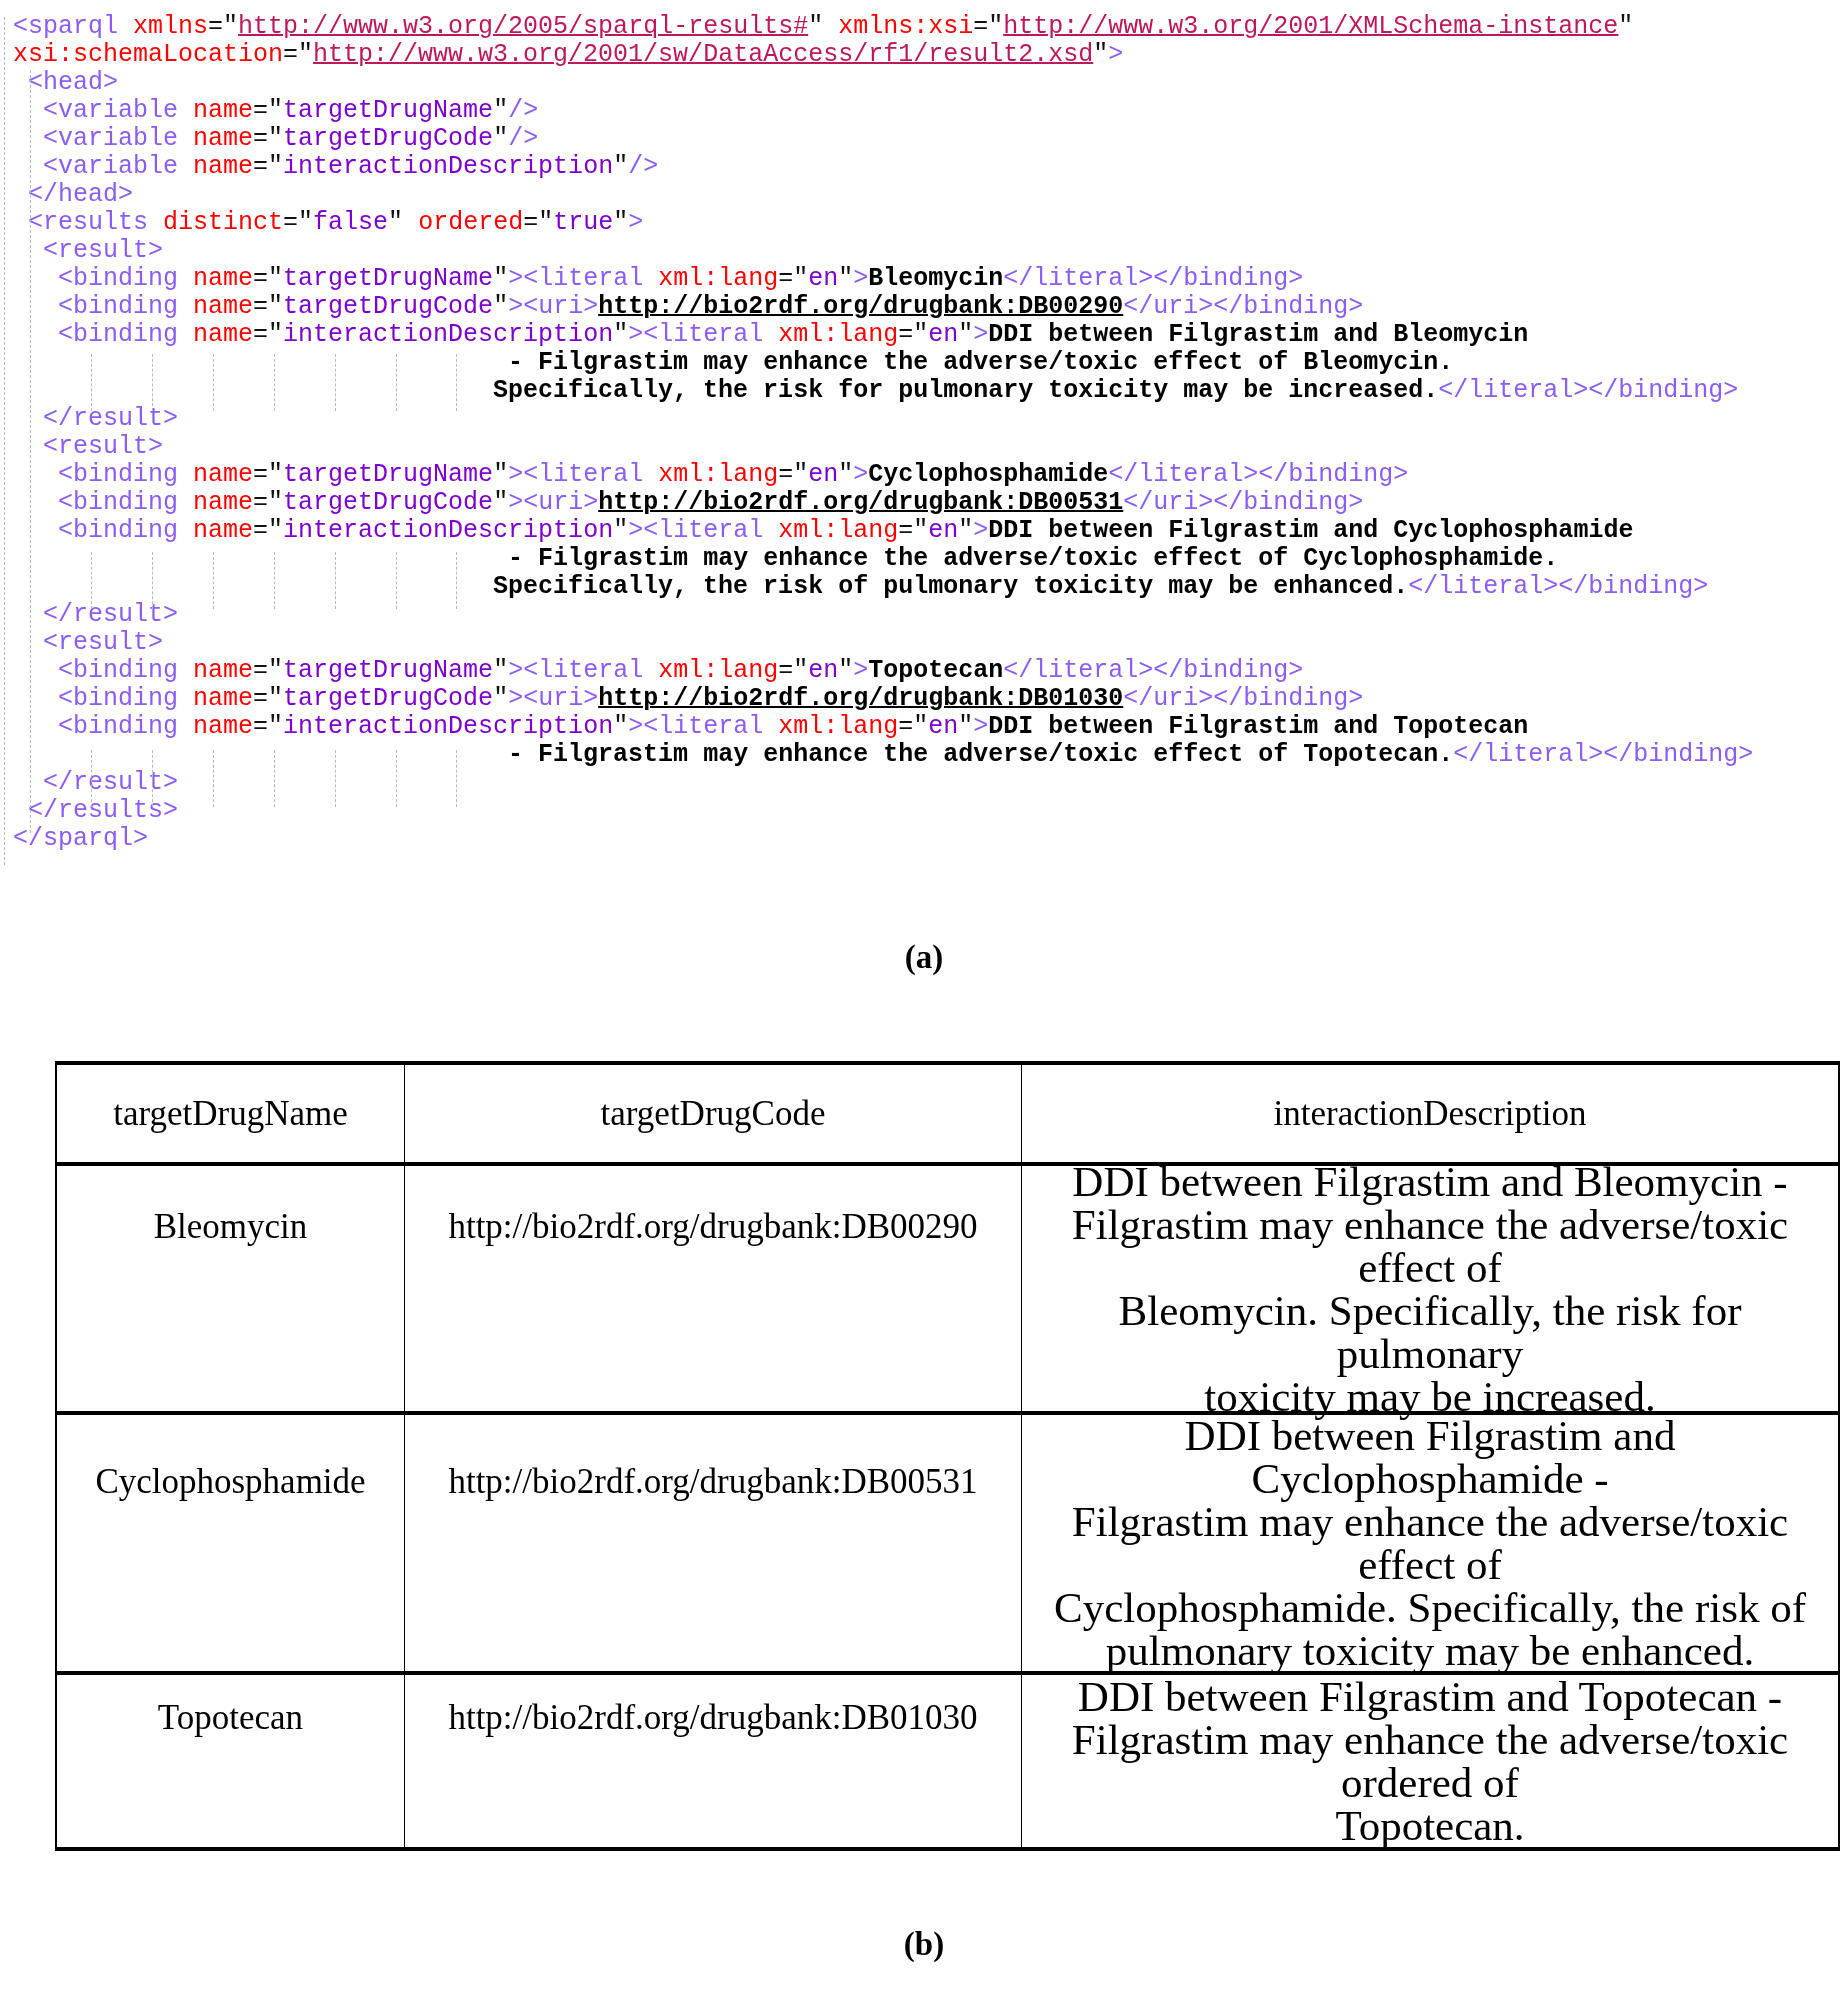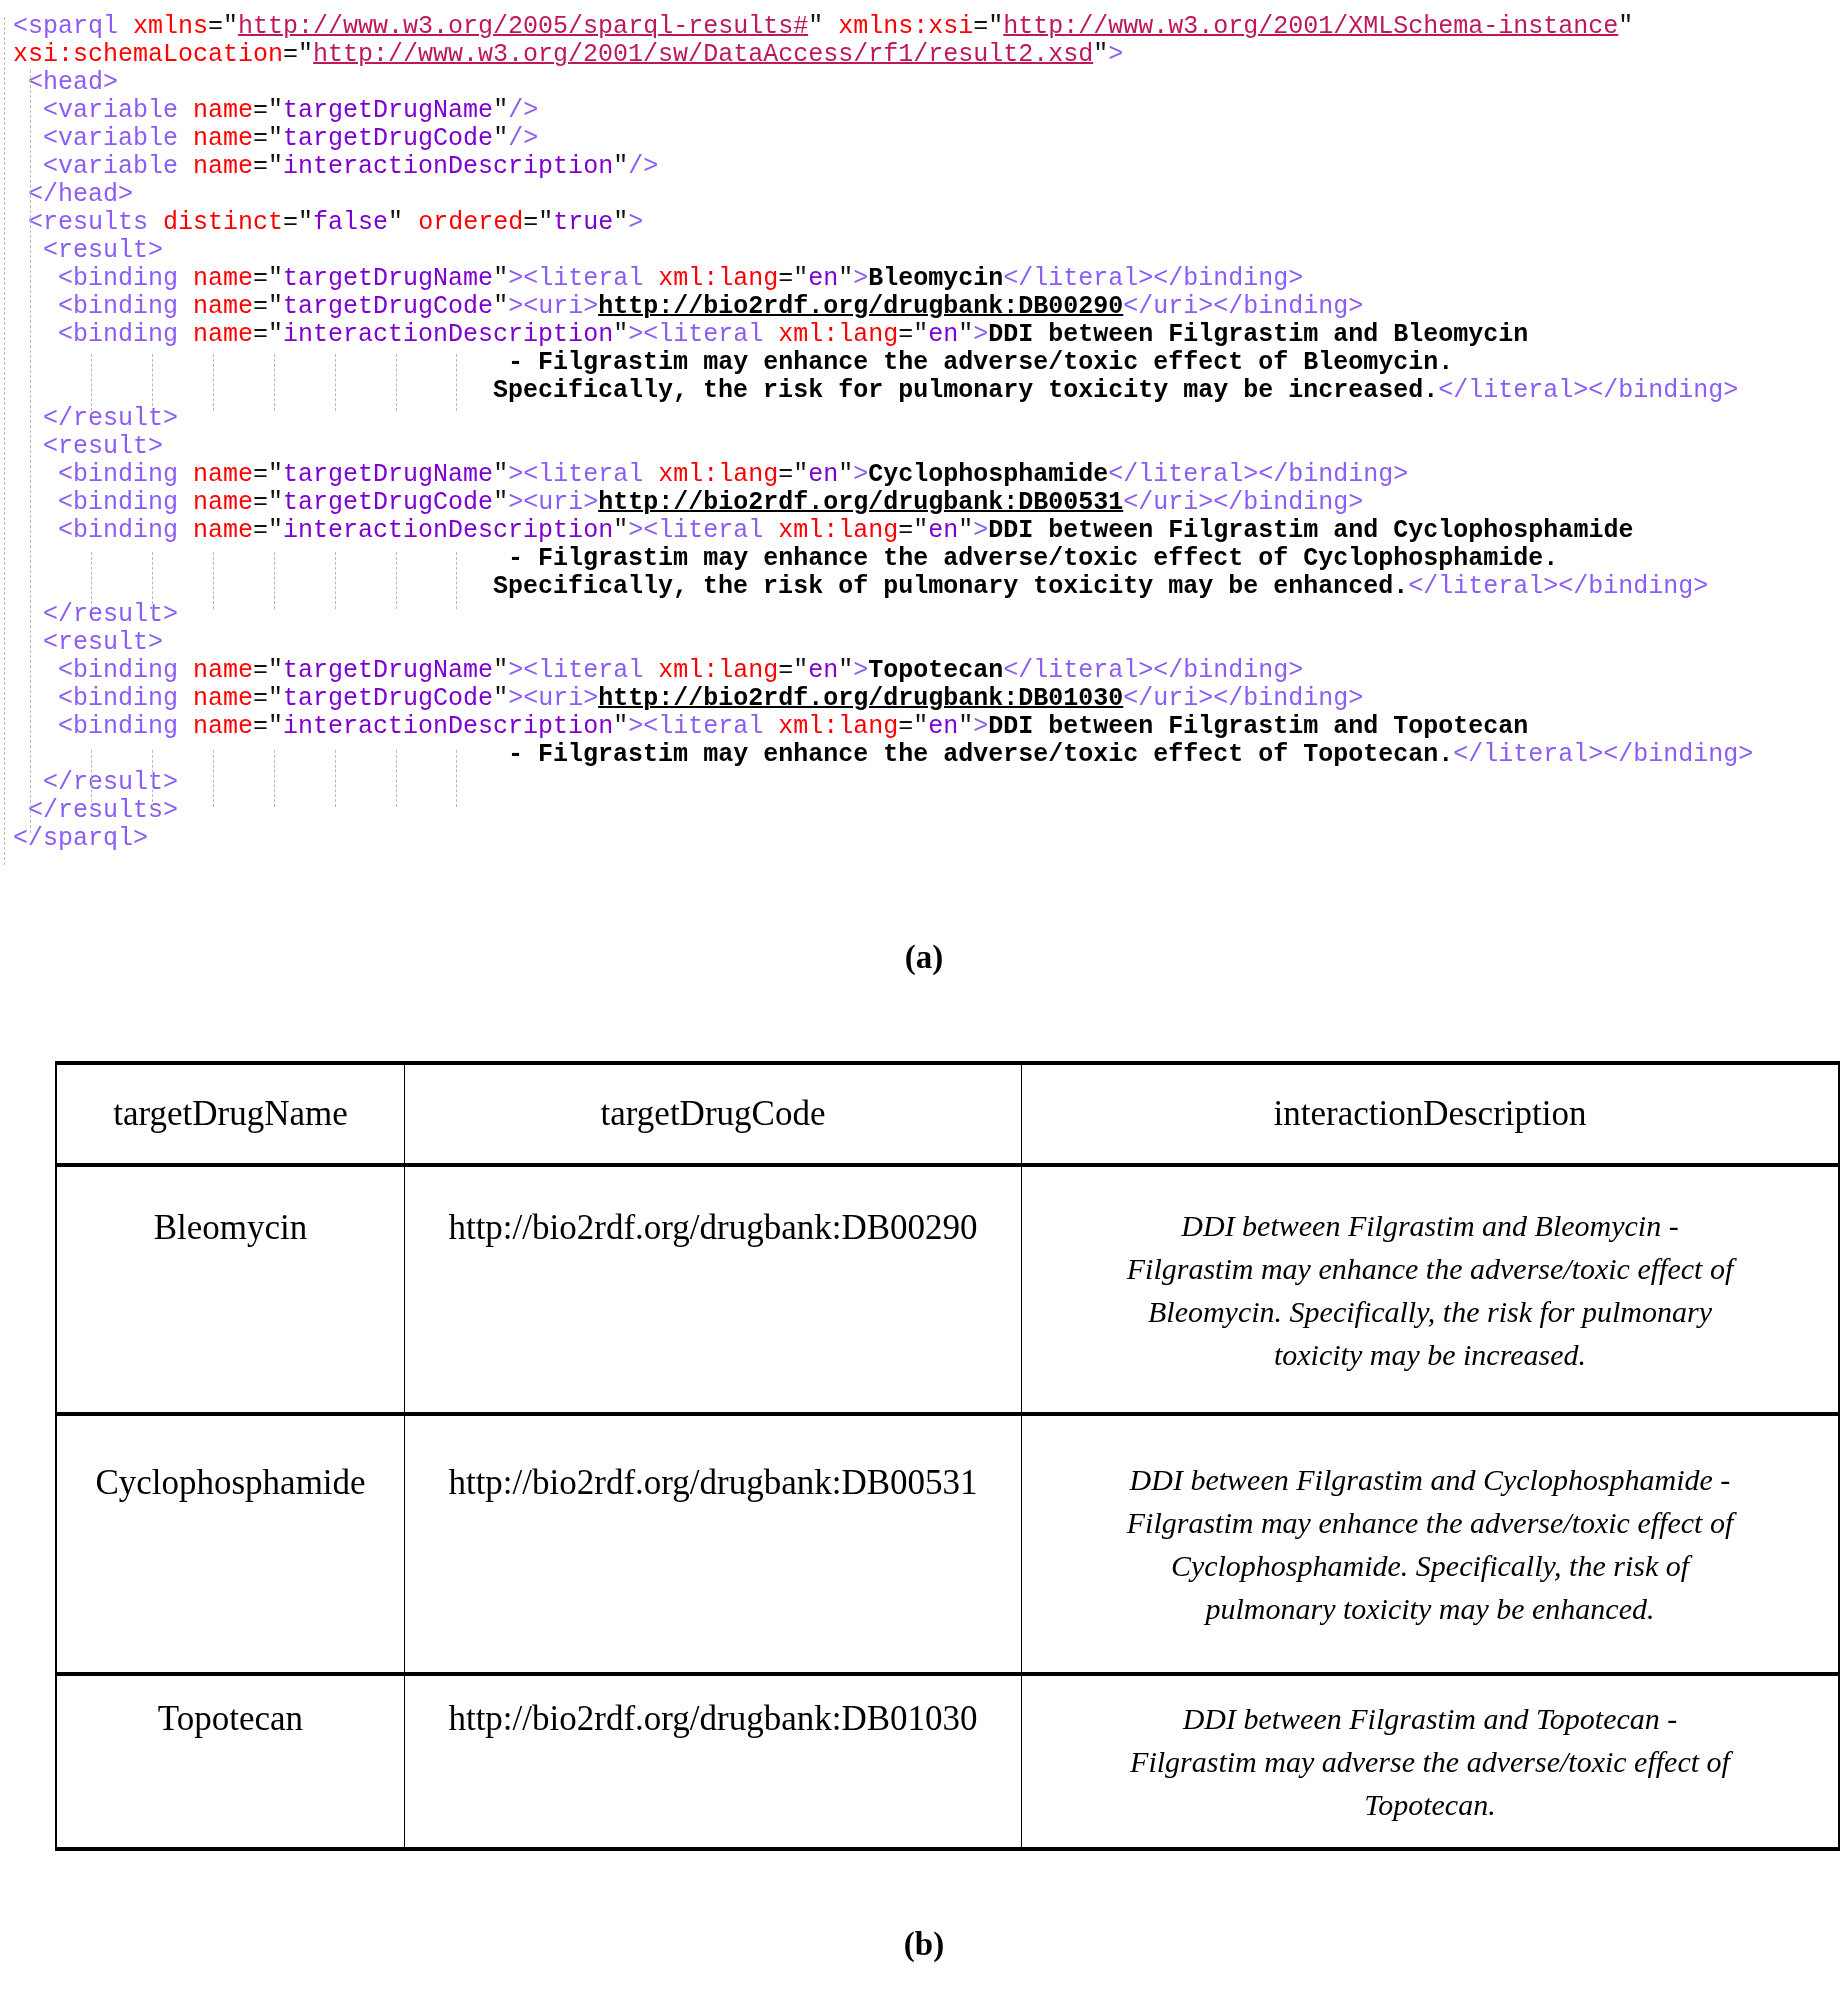--- a/index.html
+++ b/index.html
@@ -80,24 +80,23 @@
   .c1 { width: 348px; border-right: 1.7px solid #000; }
   .c2 { width: 617px; border-right: 1.7px solid #000; }
   .c3 { flex: 1; padding: 0 11px; }
   .tr-header .th, .tr-1 .td, .tr-2 .td { border-bottom: 4.8px solid #000; }
   .th { font-size: 35px; }
   .cell-plain { font-size: 35px; line-height: 43px; align-items: flex-start; }
   .tr-1 .cell-plain { padding-top: 39px; }
   .tr-2 .cell-plain { padding-top: 45px; }
   .tr-3 .cell-plain { padding-top: 21px; }
   .cell-desc {
-    font-size: 30px;
+    font-size: 43px;
     line-height: 43px;
     white-space: pre-line;
-    font-style: italic;
   }
 </style>
 </head>
 <body>
 
 <pre id="code-panel"><div class="code-line"><span class="tok-tag">&lt;sparql </span><span class="tok-attr">xmlns</span><span class="tok-punct">="</span><span class="tok-link">http://www.w3.org/2005/sparql-results#</span><span class="tok-punct">" </span><span class="tok-attr">xmlns:xsi</span><span class="tok-punct">="</span><span class="tok-link">http://www.w3.org/2001/XMLSchema-instance</span><span class="tok-punct">"</span></div><div class="code-line"><span class="tok-attr">xsi:schemaLocation</span><span class="tok-punct">="</span><span class="tok-link">http://www.w3.org/2001/sw/DataAccess/rf1/result2.xsd</span><span class="tok-punct">"</span><span class="tok-tag">&gt;</span></div><div class="code-line"><span class="tok-plain"> </span><span class="tok-tag">&lt;head&gt;</span></div><div class="code-line"><span class="tok-plain">  </span><span class="tok-tag">&lt;variable </span><span class="tok-attr">name</span><span class="tok-punct">="</span><span class="tok-val">targetDrugName</span><span class="tok-punct">"</span><span class="tok-tag">/&gt;</span></div><div class="code-line"><span class="tok-plain">  </span><span class="tok-tag">&lt;variable </span><span class="tok-attr">name</span><span class="tok-punct">="</span><span class="tok-val">targetDrugCode</span><span class="tok-punct">"</span><span class="tok-tag">/&gt;</span></div><div class="code-line"><span class="tok-plain">  </span><span class="tok-tag">&lt;variable </span><span class="tok-attr">name</span><span class="tok-punct">="</span><span class="tok-val">interactionDescription</span><span class="tok-punct">"</span><span class="tok-tag">/&gt;</span></div><div class="code-line"><span class="tok-plain"> </span><span class="tok-tag">&lt;/head&gt;</span></div><div class="code-line"><span class="tok-plain"> </span><span class="tok-tag">&lt;results </span><span class="tok-attr">distinct</span><span class="tok-punct">="</span><span class="tok-val">false</span><span class="tok-punct">" </span><span class="tok-attr">ordered</span><span class="tok-punct">="</span><span class="tok-val">true</span><span class="tok-punct">"</span><span class="tok-tag">&gt;</span></div><div class="code-line"><span class="tok-plain">  </span><span class="tok-tag">&lt;result&gt;</span></div><div class="code-line"><span class="tok-plain">   </span><span class="tok-tag">&lt;binding </span><span class="tok-attr">name</span><span class="tok-punct">="</span><span class="tok-val">targetDrugName</span><span class="tok-punct">"</span><span class="tok-tag">&gt;&lt;literal </span><span class="tok-attr">xml:lang</span><span class="tok-punct">="</span><span class="tok-val">en</span><span class="tok-punct">"</span><span class="tok-tag">&gt;</span><span class="tok-text">Bleomycin</span><span class="tok-tag">&lt;/literal&gt;&lt;/binding&gt;</span></div><div class="code-line"><span class="tok-plain">   </span><span class="tok-tag">&lt;binding </span><span class="tok-attr">name</span><span class="tok-punct">="</span><span class="tok-val">targetDrugCode</span><span class="tok-punct">"</span><span class="tok-tag">&gt;&lt;uri&gt;</span><span class="tok-uri">http://bio2rdf.org/drugbank:DB00290</span><span class="tok-tag">&lt;/uri&gt;&lt;/binding&gt;</span></div><div class="code-line"><span class="tok-plain">   </span><span class="tok-tag">&lt;binding </span><span class="tok-attr">name</span><span class="tok-punct">="</span><span class="tok-val">interactionDescription</span><span class="tok-punct">"</span><span class="tok-tag">&gt;&lt;literal </span><span class="tok-attr">xml:lang</span><span class="tok-punct">="</span><span class="tok-val">en</span><span class="tok-punct">"</span><span class="tok-tag">&gt;</span><span class="tok-text">DDI between Filgrastim and Bleomycin</span></div><div class="code-line"><span class="tok-plain">                                 </span><span class="tok-text">- Filgrastim may enhance the adverse/toxic effect of Bleomycin.</span></div><div class="code-line"><span class="tok-plain">                                </span><span class="tok-text">Specifically, the risk for pulmonary toxicity may be increased.</span><span class="tok-tag">&lt;/literal&gt;&lt;/binding&gt;</span></div><div class="code-line"><span class="tok-plain">  </span><span class="tok-tag">&lt;/result&gt;</span></div><div class="code-line"><span class="tok-plain">  </span><span class="tok-tag">&lt;result&gt;</span></div><div class="code-line"><span class="tok-plain">   </span><span class="tok-tag">&lt;binding </span><span class="tok-attr">name</span><span class="tok-punct">="</span><span class="tok-val">targetDrugName</span><span class="tok-punct">"</span><span class="tok-tag">&gt;&lt;literal </span><span class="tok-attr">xml:lang</span><span class="tok-punct">="</span><span class="tok-val">en</span><span class="tok-punct">"</span><span class="tok-tag">&gt;</span><span class="tok-text">Cyclophosphamide</span><span class="tok-tag">&lt;/literal&gt;&lt;/binding&gt;</span></div><div class="code-line"><span class="tok-plain">   </span><span class="tok-tag">&lt;binding </span><span class="tok-attr">name</span><span class="tok-punct">="</span><span class="tok-val">targetDrugCode</span><span class="tok-punct">"</span><span class="tok-tag">&gt;&lt;uri&gt;</span><span class="tok-uri">http://bio2rdf.org/drugbank:DB00531</span><span class="tok-tag">&lt;/uri&gt;&lt;/binding&gt;</span></div><div class="code-line"><span class="tok-plain">   </span><span class="tok-tag">&lt;binding </span><span class="tok-attr">name</span><span class="tok-punct">="</span><span class="tok-val">interactionDescription</span><span class="tok-punct">"</span><span class="tok-tag">&gt;&lt;literal </span><span class="tok-attr">xml:lang</span><span class="tok-punct">="</span><span class="tok-val">en</span><span class="tok-punct">"</span><span class="tok-tag">&gt;</span><span class="tok-text">DDI between Filgrastim and Cyclophosphamide</span></div><div class="code-line"><span class="tok-plain">                                 </span><span class="tok-text">- Filgrastim may enhance the adverse/toxic effect of Cyclophosphamide.</span></div><div class="code-line"><span class="tok-plain">                                </span><span class="tok-text">Specifically, the risk of pulmonary toxicity may be enhanced.</span><span class="tok-tag">&lt;/literal&gt;&lt;/binding&gt;</span></div><div class="code-line"><span class="tok-plain">  </span><span class="tok-tag">&lt;/result&gt;</span></div><div class="code-line"><span class="tok-plain">  </span><span class="tok-tag">&lt;result&gt;</span></div><div class="code-line"><span class="tok-plain">   </span><span class="tok-tag">&lt;binding </span><span class="tok-attr">name</span><span class="tok-punct">="</span><span class="tok-val">targetDrugName</span><span class="tok-punct">"</span><span class="tok-tag">&gt;&lt;literal </span><span class="tok-attr">xml:lang</span><span class="tok-punct">="</span><span class="tok-val">en</span><span class="tok-punct">"</span><span class="tok-tag">&gt;</span><span class="tok-text">Topotecan</span><span class="tok-tag">&lt;/literal&gt;&lt;/binding&gt;</span></div><div class="code-line"><span class="tok-plain">   </span><span class="tok-tag">&lt;binding </span><span class="tok-attr">name</span><span class="tok-punct">="</span><span class="tok-val">targetDrugCode</span><span class="tok-punct">"</span><span class="tok-tag">&gt;&lt;uri&gt;</span><span class="tok-uri">http://bio2rdf.org/drugbank:DB01030</span><span class="tok-tag">&lt;/uri&gt;&lt;/binding&gt;</span></div><div class="code-line"><span class="tok-plain">   </span><span class="tok-tag">&lt;binding </span><span class="tok-attr">name</span><span class="tok-punct">="</span><span class="tok-val">interactionDescription</span><span class="tok-punct">"</span><span class="tok-tag">&gt;&lt;literal </span><span class="tok-attr">xml:lang</span><span class="tok-punct">="</span><span class="tok-val">en</span><span class="tok-punct">"</span><span class="tok-tag">&gt;</span><span class="tok-text">DDI between Filgrastim and Topotecan</span></div><div class="code-line"><span class="tok-plain">                                 </span><span class="tok-text">- Filgrastim may enhance the adverse/toxic effect of Topotecan.</span><span class="tok-tag">&lt;/literal&gt;&lt;/binding&gt;</span></div><div class="code-line"><span class="tok-plain">  </span><span class="tok-tag">&lt;/result&gt;</span></div><div class="code-line"><span class="tok-plain"> </span><span class="tok-tag">&lt;/results&gt;</span></div><div class="code-line"><span class="tok-tag">&lt;/sparql&gt;</span></div></pre>
 
 <div class="guide" style="left:3.5px; top:17.4px; height:848px;"></div>
 <div class="guide" style="left:30px; top:70px; height:763px;"></div>
 
@@ -122,21 +121,21 @@
     <div class="td c2 cell-plain">http://bio2rdf.org/drugbank:DB00531</div>
     <div class="td c3 cell-desc">DDI between Filgrastim and Cyclophosphamide -
 Filgrastim may enhance the adverse/toxic effect of
 Cyclophosphamide. Specifically, the risk of
 pulmonary toxicity may be enhanced.</div>
   </div>
   <div class="tr tr-3">
     <div class="td c1 cell-plain">Topotecan</div>
     <div class="td c2 cell-plain">http://bio2rdf.org/drugbank:DB01030</div>
     <div class="td c3 cell-desc">DDI between Filgrastim and Topotecan -
-Filgrastim may adverse the adverse/toxic effect of
+Filgrastim may enhance the adverse/toxic ordered of
 Topotecan.</div>
   </div>
 </div>
 
 <div class="caption" id="caption-b">(b)</div>
 
 <div class="guide" style="left: 91px; top: 354px; height: 57px;"></div>
 <div class="guide" style="left: 152px; top: 354px; height: 57px;"></div>
 <div class="guide" style="left: 213px; top: 354px; height: 57px;"></div>
 <div class="guide" style="left: 274px; top: 354px; height: 57px;"></div>

